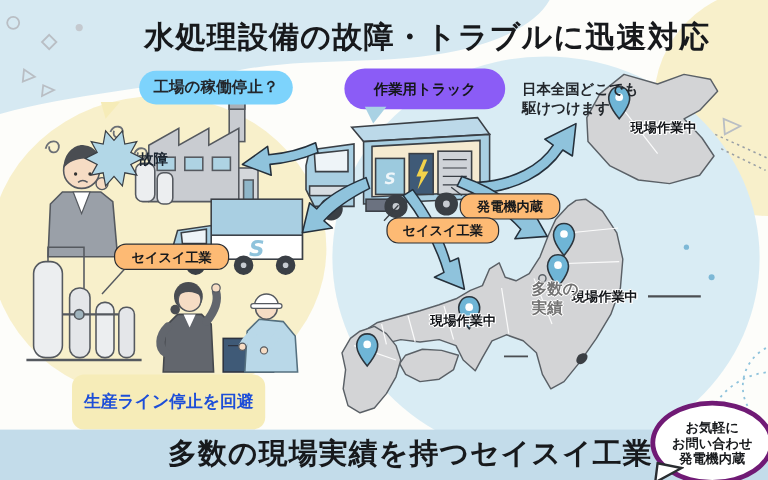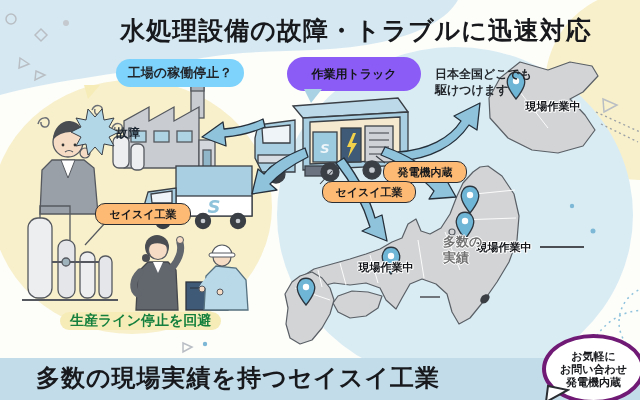--- a/index.html
+++ b/index.html
@@ -16,32 +16,32 @@
   #factory-bubble{left:80px;top:59px;width:128px;height:28px;background:#7dd3fc;border-radius:14px;
     display:flex;align-items:center;justify-content:center;font-size:13px;color:#23272c;}
   #factory-bubble-tail{left:84px;top:85px;width:0;height:0;border-left:4px solid transparent;
     border-right:12px solid transparent;border-top:14px solid #f6ecb8;position:absolute;z-index:2;}
   #burst-label{left:72px;top:125px;width:40px;text-align:center;font-size:12px;color:#1b2530;}
   .pill{background:#fdba74;border:1.5px solid #2b2e33;border-radius:10px;font-size:11px;
     display:flex;align-items:center;justify-content:center;color:#17191c;}
   #seisui-pill{left:59px;top:203px;width:94px;height:20px;}
   #generator-pill{left:347px;top:161px;width:82px;height:20px;}
   #battery-pill{left:286px;top:181px;width:92px;height:20px;}
-  .chip{background:#f6ecb8;border-radius:10px;padding:0 10px;font-size:14px;color:#15803d;white-space:nowrap;}
+  .chip{background:#f6ecb8;border-radius:10px;padding:14px 10px;font-size:14px;color:#1d4ed8;white-space:nowrap;}
   #benefit-1{left:24px;top:312px;}
   #benefit-2{left:24px;top:336px;}
   .map-label{font-size:11px;color:#121418;text-align:center;
     text-shadow:-1px 0 #fff,1px 0 #fff,0 -1px #fff,0 1px #fff,1px 1px #fff,-1px -1px #fff;}
   #status-hokkaido{left:486px;top:99px;width:62px;}
   #status-tohoku{left:437px;top:240px;width:62px;}
   #status-west{left:319px;top:260px;width:62px;}
   #results{left:407px;top:234px;font-size:13px;line-height:16px;color:#737373;
     text-shadow:-1px 0 #fff,1px 0 #fff,0 -1px #fff,0 1px #fff;}
   #band{left:0;top:358px;width:640px;height:42px;background:#c3dcea;z-index:2;position:absolute;}
-  #title-bottom{left:0;top:362px;width:508px;text-align:left;font-size:24px;letter-spacing:1px;color:#17191c;z-index:3;}
+  #title-bottom{left:0;top:362px;width:508px;text-align:right;font-size:24px;letter-spacing:1px;color:#17191c;z-index:3;}
   #contact-bubble{left:542px;top:334px;width:95px;height:62px;background:#fff;border:4px solid #701a75;
     border-radius:50%;z-index:4;display:flex;flex-direction:column;align-items:center;justify-content:center;
     font-size:11px;line-height:13px;font-weight:bold;color:#17191c;position:absolute;}
   #contact-tail{position:absolute;left:544px;top:384px;z-index:4;}
 </style>
 </head>
 <body>
 
 <div id="stage">
 

